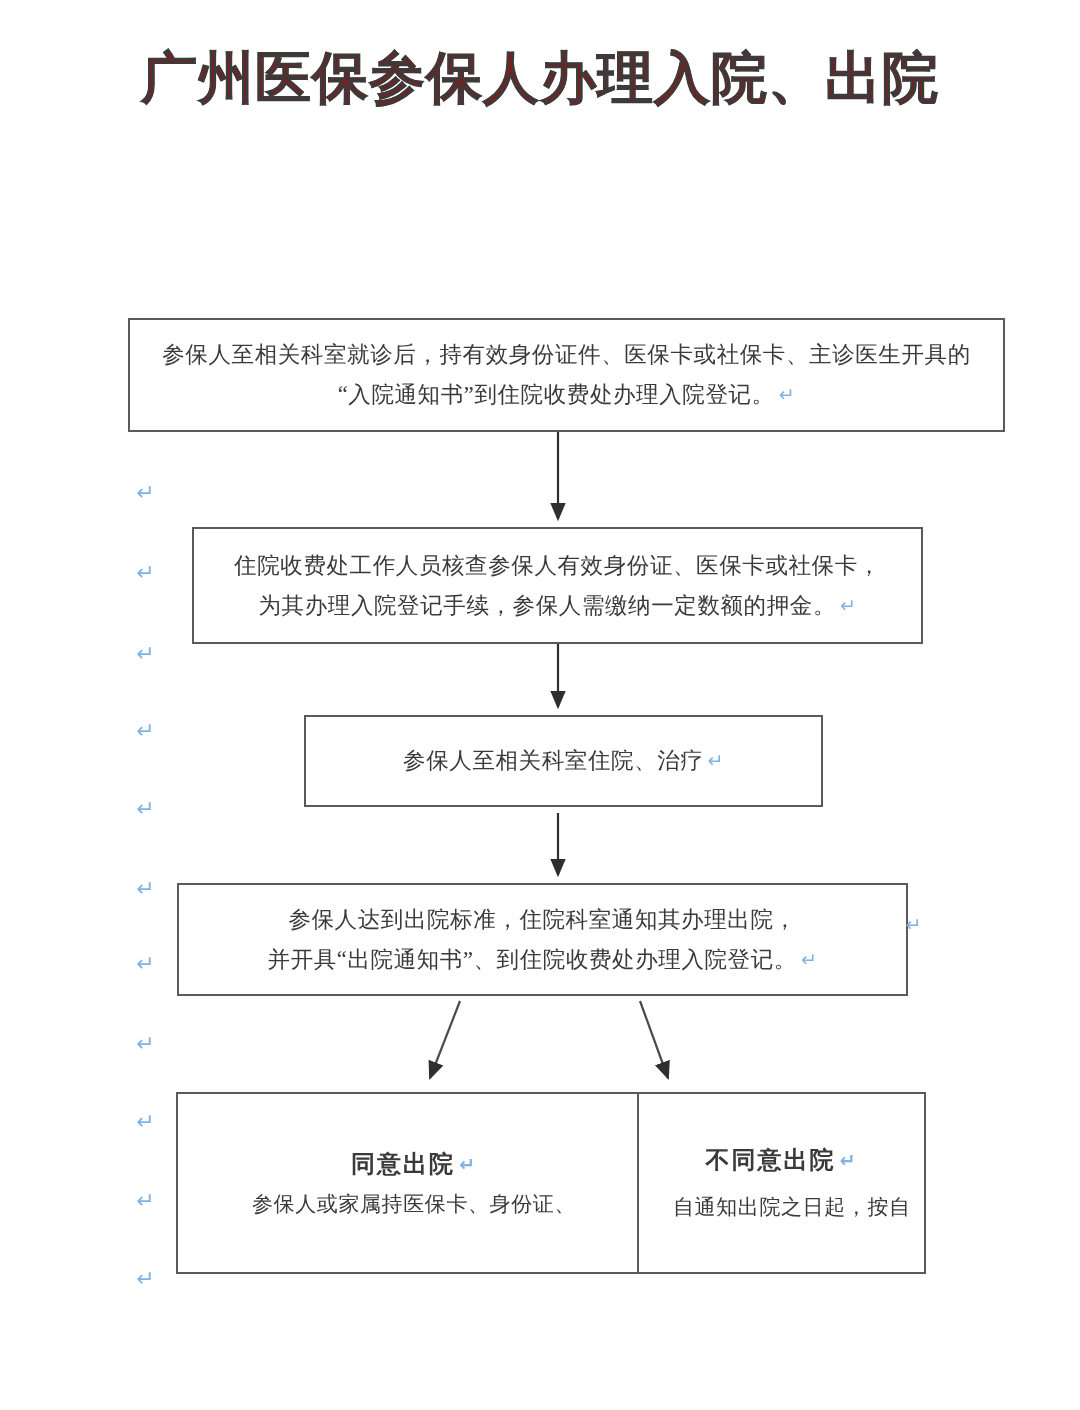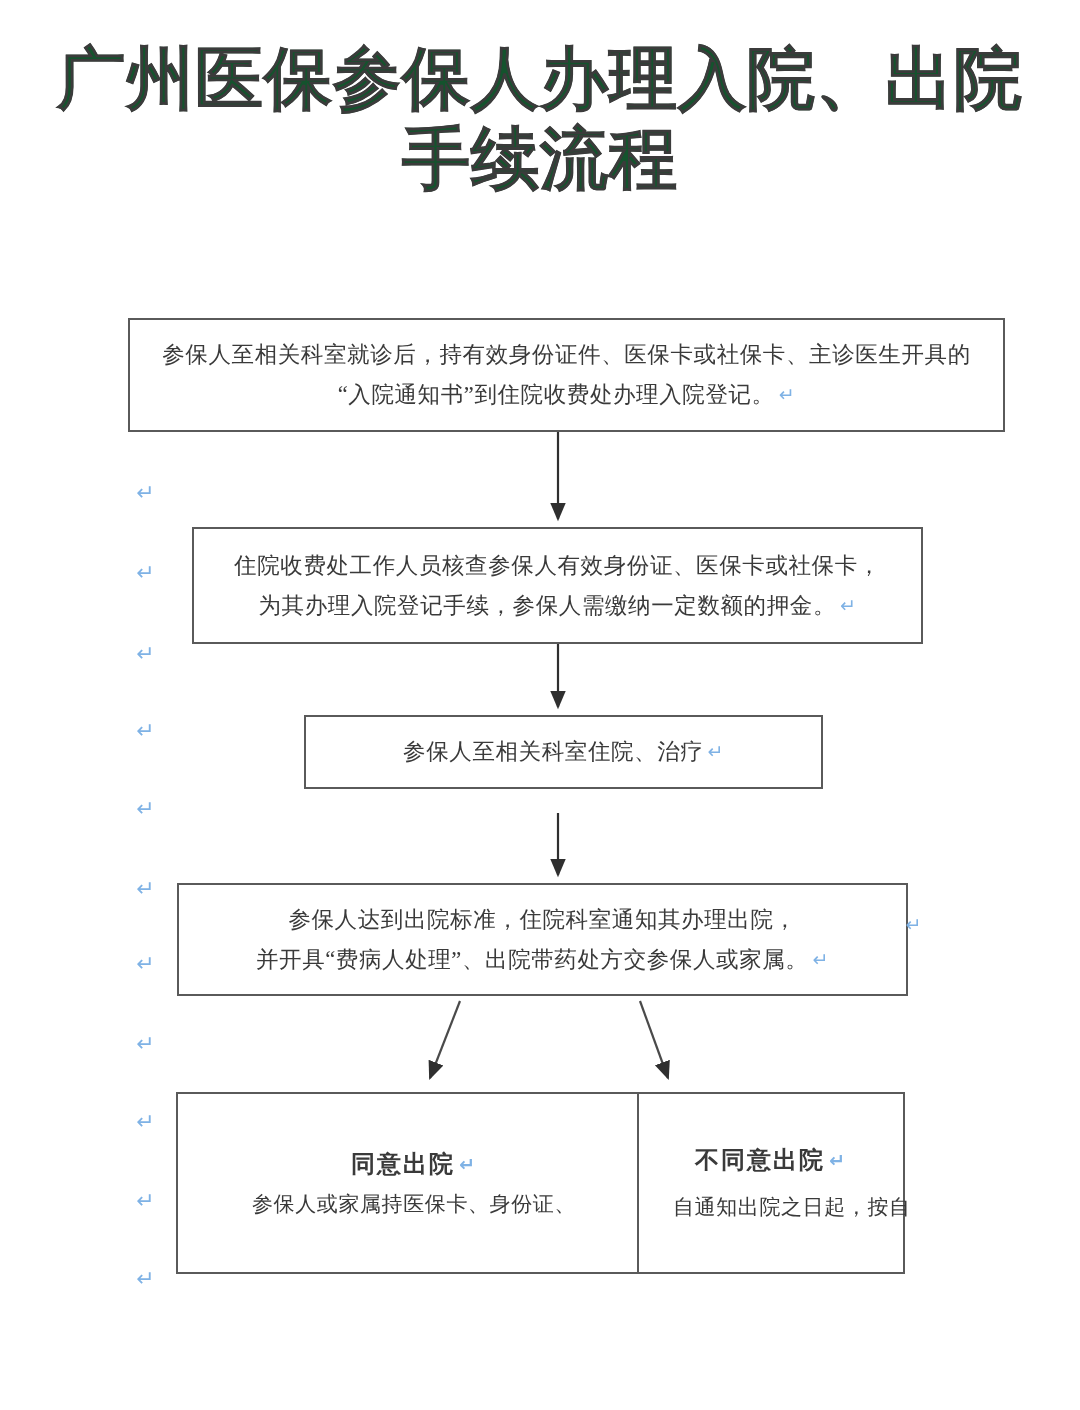--- a/index.html
+++ b/index.html
@@ -20,24 +20,24 @@
 
   
   .title {
     position: absolute;
     left: 0;
     top: 38px;
     width: 1080px;
     text-align: center;
     font-family: "Liberation Sans", "DejaVu Sans", sans-serif;
     font-weight: bold;
-    font-size: 68px;
+    font-size: 56px;
     line-height: 80px;
     letter-spacing: 1px;
-    color: #14532d;
+    color: #7f1d1d;
     -webkit-text-stroke: 0.7px #3b3b3b;
   }
   .title-line { display: block; }
   .title-line-2 { }
 
   
   .box {
     position: absolute;
     box-sizing: border-box;
     border: 2px solid #5a5a5a;
@@ -56,24 +56,24 @@
     text-align: center;
     white-space: nowrap;
   }
   .box-heading {
     font-weight: bold;
     letter-spacing: 2px;
   }
 
   #box-intake      { left: 128px; top: 318px;  width: 877px; height: 114px; }
   #box-register    { left: 192px; top: 527px;  width: 731px; height: 117px; }
-  #box-treatment   { left: 304px; top: 715px;  width: 519px; height: 74px;  }
+  #box-treatment   { left: 304px; top: 715px;  width: 519px; height: 92px;  }
   #box-discharge   { left: 177px; top: 883px;  width: 731px; height: 113px; }
   #box-agree       { left: 176px; top: 1092px; width: 476px; height: 182px; }
-  #box-disagree    { left: 637px; top: 1092px; width: 268px; height: 182px; }
+  #box-disagree    { left: 637px; top: 1092px; width: 289px; height: 182px; }
 
   #box-agree   { font-size: 21px; line-height: 36px; }
   #box-disagree{ font-size: 21px; line-height: 38px; }
   #box-agree .box-heading   { font-size: 24px; line-height: 40px; margin-bottom: 2px; }
   #box-disagree .box-heading{ font-size: 24px; line-height: 40px; margin-bottom: 8px; }
   #box-disagree p:not(.box-heading) { text-align: left; padding-left: 34px; }
 
   
   .connectors {
     position: absolute;
@@ -105,21 +105,20 @@
     font-size: 19px;
   }
 </style>
 </head>
 <body>
 
 <div id="page">
 
   <div class="title">
     <span class="title-line">广州医保参保人办理入院、出院</span>
-    <span class="title-line title-line-2">手续流程</span>
   </div>
 
   <svg class="connectors" width="1080" height="1410" viewBox="0 0 1080 1410">
     <defs>
       <marker id="arrowhead" markerWidth="9" markerHeight="9" refX="7.5" refY="4" orient="auto" markerUnits="strokeWidth">
         <path d="M0,0.4 L8.5,4 L0,7.6 z" fill="#2f2f2f"></path>
       </marker>
     </defs>
 
     <g>
@@ -152,21 +151,21 @@
     <p>参保人至相关科室就诊后，持有效身份证件、医保卡或社保卡、主诊医生开具的</p>
     <p><span>“入院通知书”到住院收费处办理入院登记。</span><span class="pilcrow inline">↵</span></p>
   </div>
 
   <div class="box" id="box-treatment">
     <p><span>参保人至相关科室住院、治疗</span><span class="pilcrow inline">↵</span></p>
   </div>
 
   <div class="box" id="box-discharge">
     <p>参保人达到出院标准，住院科室通知其办理出院，</p>
-    <p><span>并开具“费病人处理”、出院带药处方交参保人或家属。</span><span class="pilcrow inline">↵</span></p>
+    <p><span>并开具“出院通知书”、到住院收费处办理入院登记。</span><span class="pilcrow inline">↵</span></p>
     <span class="pilcrow inbox" style="right:-16px; top:28px;">↵</span>
   </div>
 
   <div class="box" id="box-agree">
     <p class="box-heading"><span>同意出院</span><span class="pilcrow inline">↵</span></p>
     <p>参保人或家属持医保卡、身份证、</p>
     <span class="pilcrow inbox" style="right:-10px; top:58px;">↵</span>
   </div>
 
   <div class="box" id="box-disagree">

